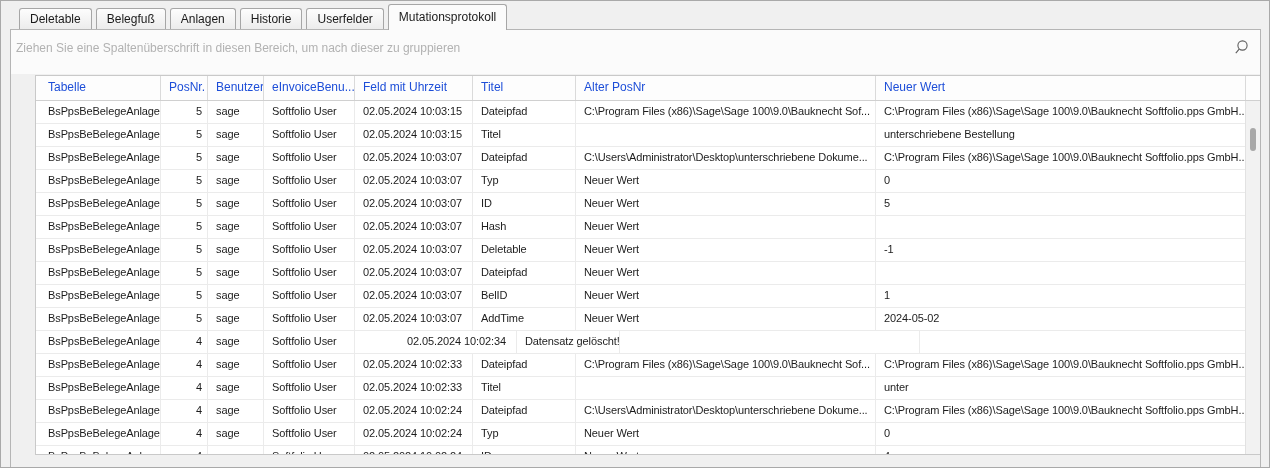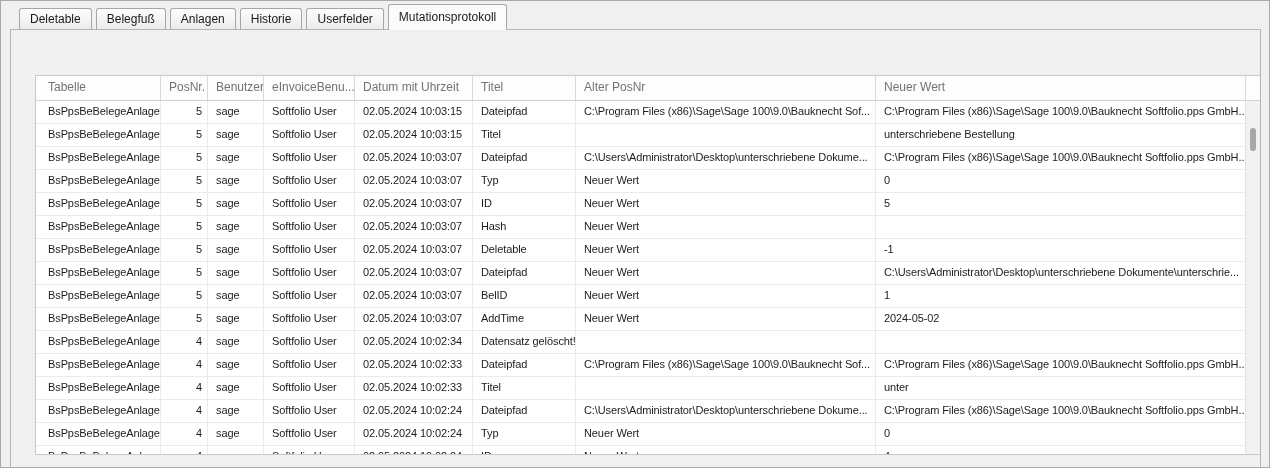--- a/index.html
+++ b/index.html
@@ -48,21 +48,21 @@
     background:#ffffff;border:1px solid #c9c9c9;border-right:none;
     box-sizing:border-box;overflow:hidden;
   }
   .hdr{
     position:absolute;left:0;right:0;top:0;height:25px;display:flex;
     background:#fdfdfd;border-bottom:1px solid #d0d0d0;box-sizing:border-box;
   }
   .hdr-cell{
     box-sizing:border-box;flex:0 0 auto;height:100%;
     border-right:1px solid #dadada;
-    font-size:12px;line-height:23px;color:#737373;
+    font-size:12px;line-height:23px;color:#1d4ed8;
     padding:0 8px;white-space:nowrap;overflow:hidden;cursor:default;
   }
   .hdr-cell.first{padding-left:12px;}
   .hdr-cell.num{text-align:center;padding-right:5px;}
   .hdr-filler{flex:1 1 auto;border-right:none;}
   .rows{position:absolute;left:0;right:15px;top:25px;bottom:0;overflow:hidden;}
   .row{
     height:23px;display:flex;box-sizing:border-box;background:#ffffff;
     border-bottom:1px solid #ebebeb;
   }
@@ -93,28 +93,35 @@
       <div class="tab">Deletable</div>
       <div class="tab">Belegfuß</div>
       <div class="tab">Anlagen</div>
       <div class="tab">Historie</div>
       <div class="tab">Userfelder</div>
       <div class="tab active">Mutationsprotokoll</div>
     </div>
 
   <div class="panel">
 
+    <div class="group-panel">
+      <span class="group-hint">Ziehen Sie eine Spaltenüberschrift in diesen Bereich, um nach dieser zu gruppieren</span>
+      <svg class="search-icon" viewBox="0 0 17 17">
+        <circle cx="9.5" cy="6.5" r="4.6" fill="none" stroke="#5d5d5d" stroke-width="1.1"></circle>
+        <line x1="6.2" y1="10.2" x2="2.8" y2="14.2" stroke="#5d5d5d" stroke-width="1.1"></line>
+      </svg>
+    </div>
 
     <div class="grid">
       <div class="hdr" id="hdr">
           <div class="hdr-cell first" style="width: 125px;">Tabelle</div>
           <div class="hdr-cell num" style="width: 47px;">PosNr.</div>
           <div class="hdr-cell" style="width: 56px;">Benutzer</div>
           <div class="hdr-cell" style="width: 91px;">eInvoiceBenu...</div>
-          <div class="hdr-cell" style="width: 118px;">Datum mit Uhrzeit</div>
+          <div class="hdr-cell" style="width: 118px;">Feld mit Uhrzeit</div>
           <div class="hdr-cell" style="width: 103px;">Titel</div>
           <div class="hdr-cell" style="width: 300px;">Alter PosNr</div>
           <div class="hdr-cell" style="width: 370px;">Neuer Wert</div>
           <div class="hdr-cell hdr-filler"></div>
         </div>
       <div class="rows" id="rows">
           <div class="row">
             <div class="cell first" style="width: 125px;">BsPpsBeBelegeAnlagen</div>
             <div class="cell num" style="width: 47px;">5</div>
             <div class="cell" style="width: 56px;">sage</div>
@@ -184,21 +191,20 @@
             <div class="cell" style="width: 370px;">-1</div>
           </div>
           <div class="row">
             <div class="cell first" style="width: 125px;">BsPpsBeBelegeAnlagen</div>
             <div class="cell num" style="width: 47px;">5</div>
             <div class="cell" style="width: 56px;">sage</div>
             <div class="cell" style="width: 91px;">Softfolio User</div>
             <div class="cell" style="width: 118px;">02.05.2024 10:03:07</div>
             <div class="cell" style="width: 103px;">Dateipfad</div>
             <div class="cell" style="width: 300px;">Neuer Wert</div>
-            <div class="cell" style="width: 370px;">C:\Users\Administrator\Desktop\unterschriebene Dokumente\unterschrie...</div>
           </div>
           <div class="row">
             <div class="cell first" style="width: 125px;">BsPpsBeBelegeAnlagen</div>
             <div class="cell num" style="width: 47px;">5</div>
             <div class="cell" style="width: 56px;">sage</div>
             <div class="cell" style="width: 91px;">Softfolio User</div>
             <div class="cell" style="width: 118px;">02.05.2024 10:03:07</div>
             <div class="cell" style="width: 103px;">BelID</div>
             <div class="cell" style="width: 300px;">Neuer Wert</div>
             <div class="cell" style="width: 370px;">1</div>
@@ -211,21 +217,21 @@
             <div class="cell" style="width: 118px;">02.05.2024 10:03:07</div>
             <div class="cell" style="width: 103px;">AddTime</div>
             <div class="cell" style="width: 300px;">Neuer Wert</div>
             <div class="cell" style="width: 370px;">2024-05-02</div>
           </div>
           <div class="row">
             <div class="cell first" style="width: 125px;">BsPpsBeBelegeAnlagen</div>
             <div class="cell num" style="width: 47px;">4</div>
             <div class="cell" style="width: 56px;">sage</div>
             <div class="cell" style="width: 91px;">Softfolio User</div>
-            <div class="cell" style="width: 118px;">02.05.2024 10:02:34</div>
+            <div class="cell" style="width: 118px; margin-left: 44px;">02.05.2024 10:02:34</div>
             <div class="cell" style="width: 103px;">Datensatz gelöscht!</div>
             <div class="cell" style="width: 300px;"></div>
             <div class="cell" style="width: 370px;"></div>
           </div>
           <div class="row">
             <div class="cell first" style="width: 125px;">BsPpsBeBelegeAnlagen</div>
             <div class="cell num" style="width: 47px;">4</div>
             <div class="cell" style="width: 56px;">sage</div>
             <div class="cell" style="width: 91px;">Softfolio User</div>
             <div class="cell" style="width: 118px;">02.05.2024 10:02:33</div>

